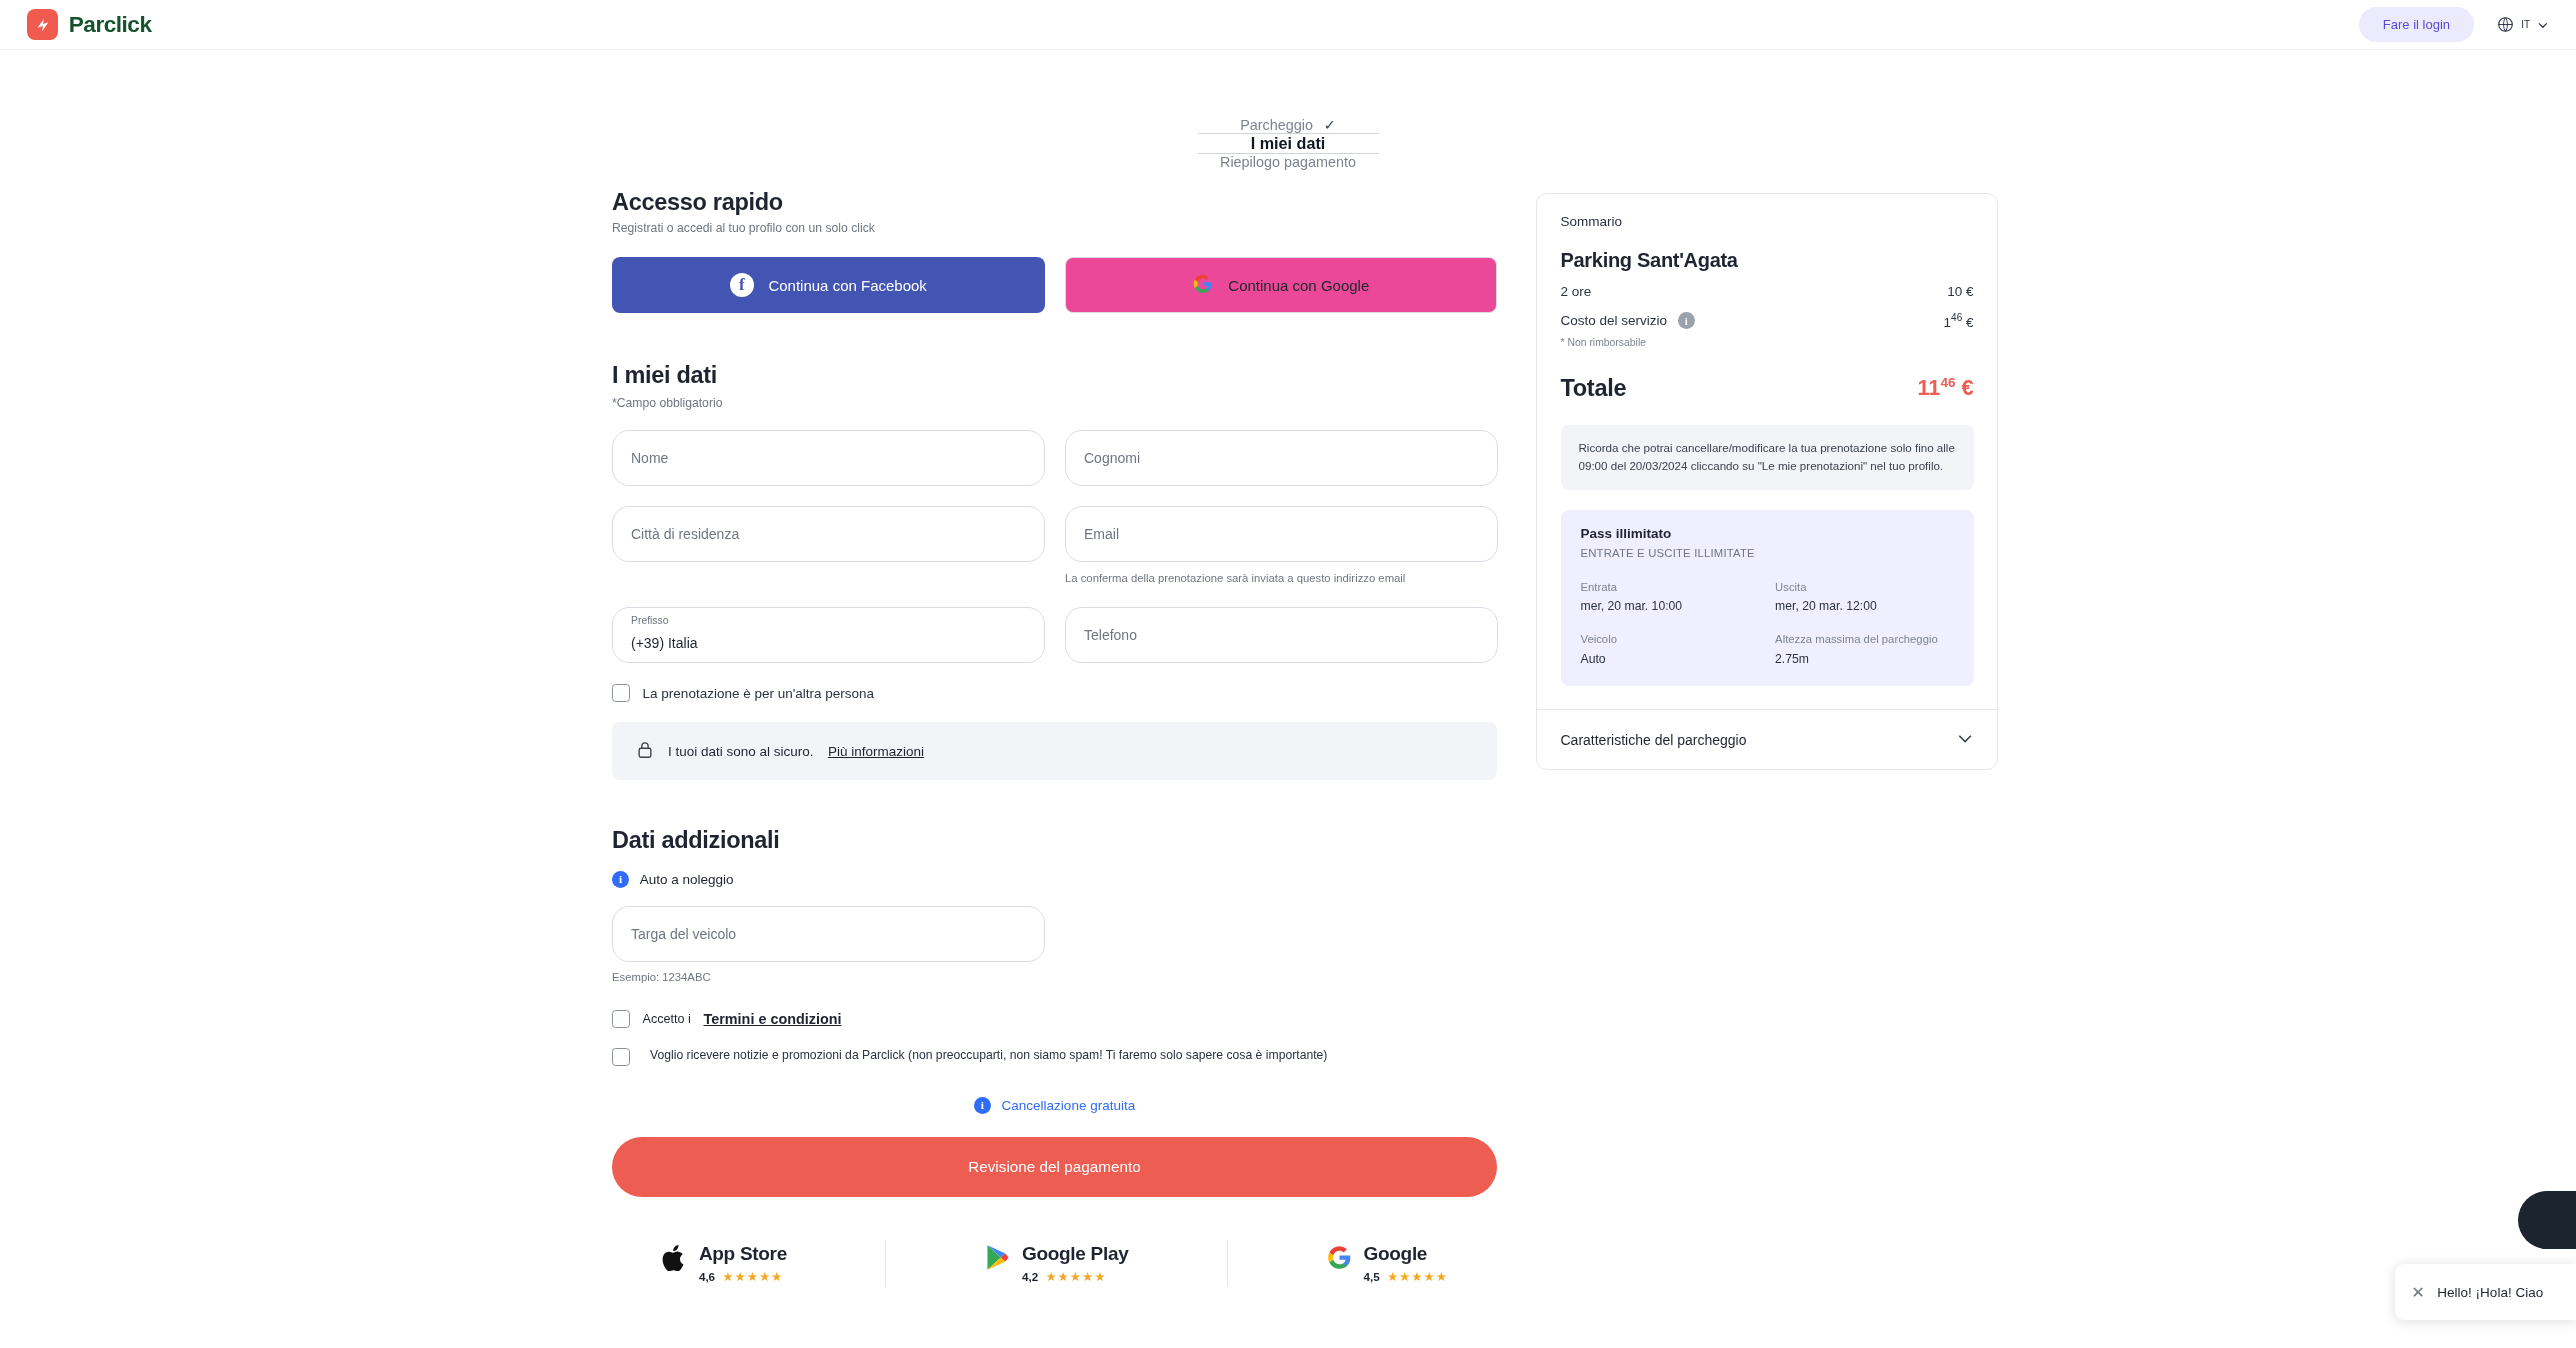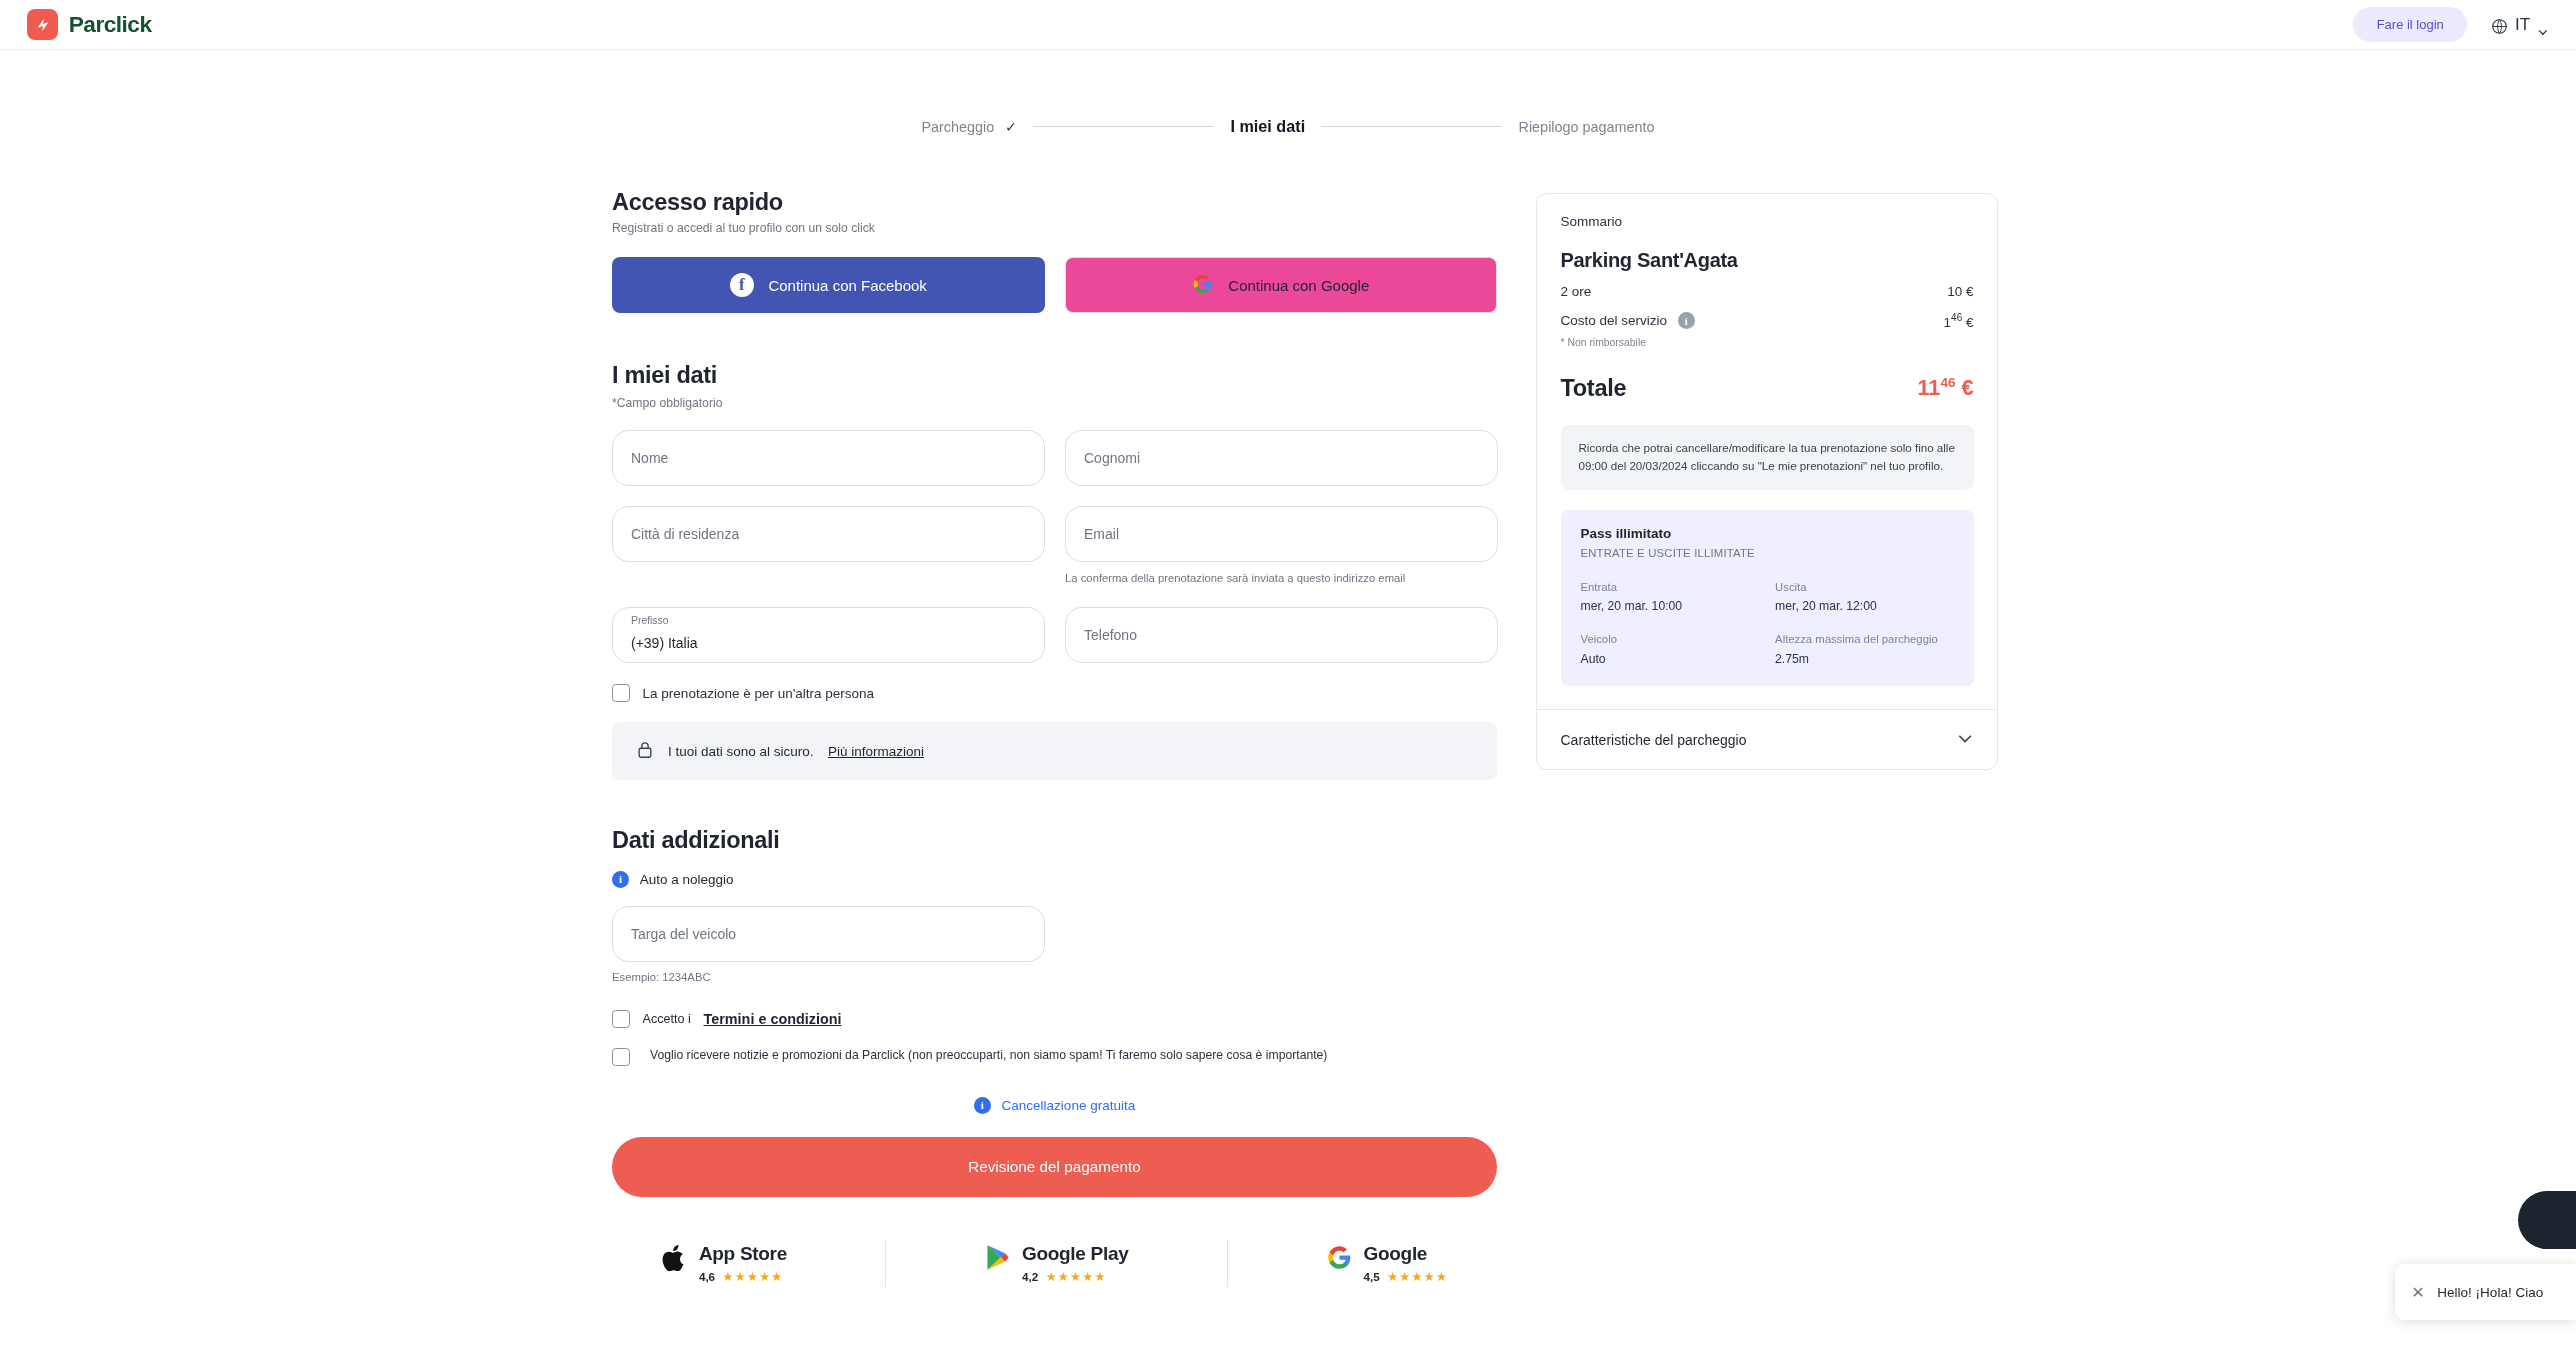--- a/index.html
+++ b/index.html
@@ -29,31 +29,32 @@
   .brand-name {
     font-size: 22.6px; font-weight: bold; letter-spacing: -0.5px; color: #14532d;
   }
   .header-right { display: flex; align-items: center; gap: 23.5px; }
   .login-btn {
     background: #eceafd; color: #5a4bd6; border: none; border-radius: 18px;
     font-size: 13px; padding: 10px 23.5px; cursor: pointer;
     font-family: "Liberation Sans", sans-serif;
   }
   .lang {
-    display: flex; align-items: flex-end; gap: 7.2px; font-size: 17px; color: #2b3240;
+    display: flex; align-items: center; gap: 7.2px; font-size: 10px; color: #2b3240;
     cursor: pointer;
   }
   .lang .globe { width: 17px; height: 17px; }
   .chev-sm { width: 11.7px; height: 11.7px; }
 
   
   .stepper {
     position: absolute; top: 117px; left: 0; width: 2576px;
     display: flex; align-items: center; justify-content: center; gap: 0;
     font-size: 14.4px;
+    flex-direction: column;
   }
   .step { color: #7d8490; white-space: nowrap; }
   .step.done { color: #7d8490; }
   .step.active { color: #111823; font-weight: bold; font-size: 16.2px; }
   .check { color: #2f3b4d; margin-left: 10.8px; font-size: 14.4px; }
   .step-line { width: 181px; height: 0.9px; background: #cfd3da; margin: 0 16.2px; }
 
   
   .content { position: absolute; top: 171px; left: 0; width: 2576px; }
   .col-left { position: absolute; left: 612px; top: 18px; width: 885px; }

